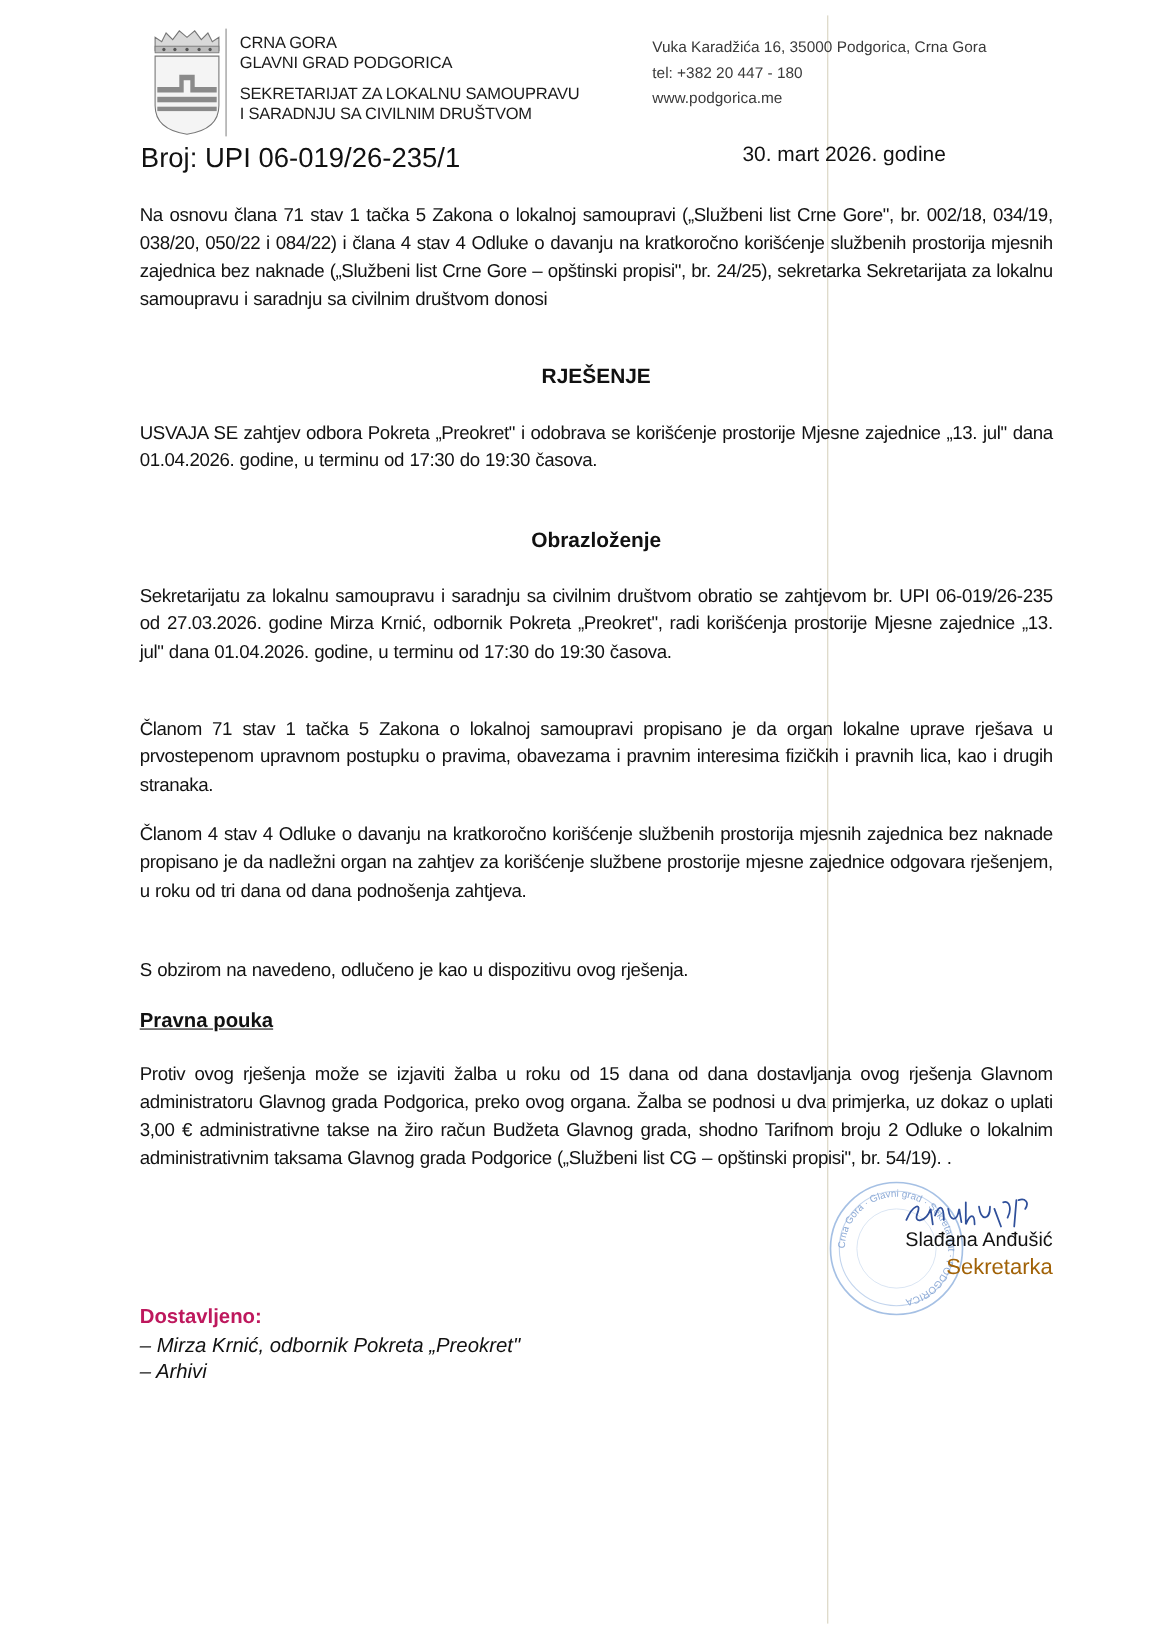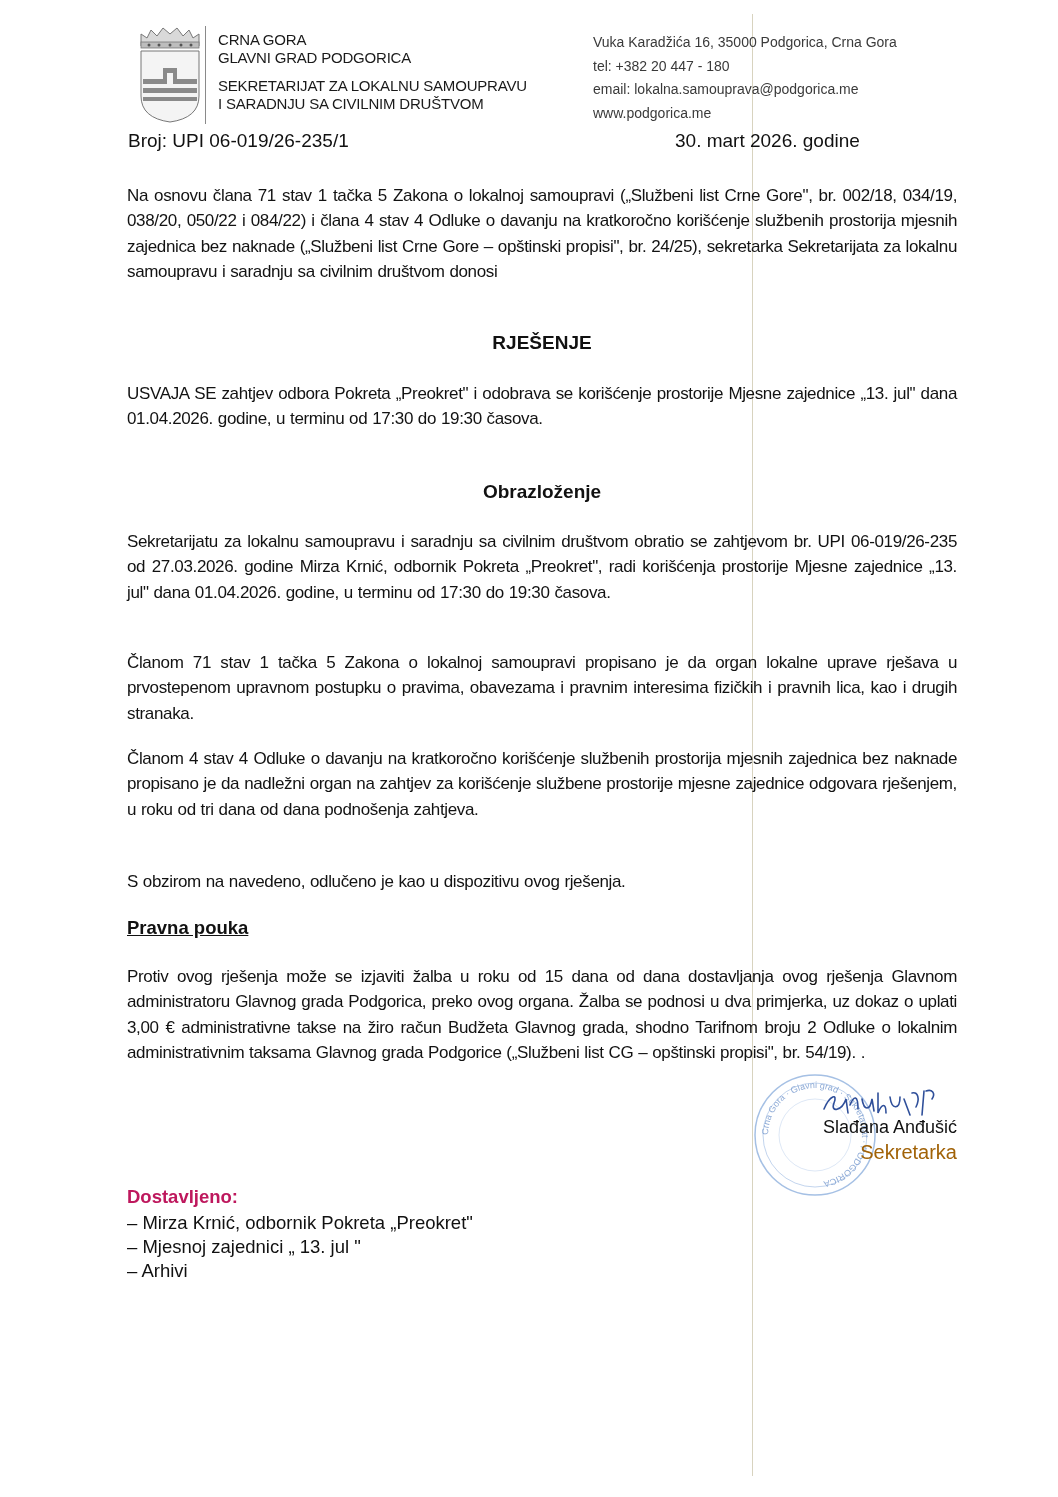--- a/index.html
+++ b/index.html
@@ -58,21 +58,21 @@
     top: 31px;
     font-size: 14px;
     line-height: 23.5px;
     color: #3a3a3a;
   }
   .contact-block span { display:block; }
   .ref-number {
     position: absolute;
     left: 128px;
     top: 130px;
-    font-size: 19px;
+    font-size: 25px;
     color: #111;
   }
   .doc-date {
     position: absolute;
     left: 675px;
     top: 130px;
     font-size: 19px;
     color: #111;
   }
   
@@ -145,20 +145,21 @@
   .delivery-list {
     position: absolute;
     left: 127px;
     top: 1211px;
     margin: 0;
     padding: 0;
     list-style: none;
     font-size: 18.5px;
     line-height: 24px;
     color: #111;
+    font-style: italic;
   }
 </style>
 </head>
 <body>
 
 <div class="fold-line"></div>
 
 <svg class="crest" viewBox="0 0 70 100">
 
   <path d="M6 22 L6 10 L12 14 L16 6 L22 12 L28 4 L35 10 L42 4 L48 12 L54 6 L58 14 L64 10 L64 22 Z" fill="#d9d9d9" stroke="#777" stroke-width="1"></path>
@@ -180,21 +181,20 @@
 <div class="org-block">
   <span class="l1">CRNA GORA</span>
   <span class="l2">GLAVNI GRAD PODGORICA</span>
   <span class="l3">SEKRETARIJAT ZA LOKALNU SAMOUPRAVU</span>
   <span class="l4">I SARADNJU SA CIVILNIM DRUŠTVOM</span>
 </div>
 
 <div class="contact-block">
   <span>Vuka Karadžića 16, 35000 Podgorica, Crna Gora</span>
   <span>tel: +382 20 447 - 180</span>
-  <span>email: lokalna.samouprava@podgorica.me</span>
   <span>www.podgorica.me</span>
 </div>
 
 <div class="ref-number">Broj: UPI 06-019/26-235/1</div>
 <div class="doc-date">30. mart 2026. godine</div>
 
 <div class="text" style="top:183px;">Na osnovu člana 71 stav 1 tačka 5 Zakona o lokalnoj samoupravi („Službeni list Crne Gore", br. 002/18, 034/19, 038/20, 050/22 i 084/22) i člana 4 stav 4 Odluke o davanju na kratkoročno korišćenje službenih prostorija mjesnih zajednica bez naknade („Službeni list Crne Gore – opštinski propisi", br. 24/25), sekretarka Sekretarijata za lokalnu samoupravu i saradnju sa civilnim društvom donosi</div>
 
 <div class="heading" style="top:332px;">RJEŠENJE</div>
 <div class="text" style="top:381px;">USVAJA SE zahtjev odbora Pokreta „Preokret" i odobrava se korišćenje prostorije Mjesne zajednice „13. jul" dana 01.04.2026. godine, u terminu od 17:30 do 19:30 časova.</div>
@@ -221,15 +221,14 @@
 </svg>
 <svg class="signature-scribble" viewBox="0 0 120 36">
   <path d="M4 24 C10 10, 18 8, 14 18 C10 28, 22 26, 26 14 L28 28 M30 20 C34 10, 38 10, 38 24 M42 14 C44 26, 50 26, 52 14 L54 26 M58 8 L58 28 C62 18, 66 18, 66 28 M70 12 C72 26, 80 24, 80 12 M84 14 L90 30 M92 8 C98 6, 100 14, 96 22 M104 6 L102 30 M106 6 C112 4, 116 8, 112 14" fill="none" stroke="#2f4f9a" stroke-width="1.6" stroke-linecap="round"></path>
 </svg>
 <div class="signer-name">Slađana Anđušić</div>
 <div class="signer-title">Sekretarka</div>
 
 <div class="delivery-title">Dostavljeno:</div>
 <ul class="delivery-list">
   <li>– Mirza Krnić, odbornik Pokreta „Preokret"</li>
-  <li>– Mjesnoj zajednici „ 13. jul "</li>
   <li>– Arhivi</li>
 </ul>
 
 </body></html>

